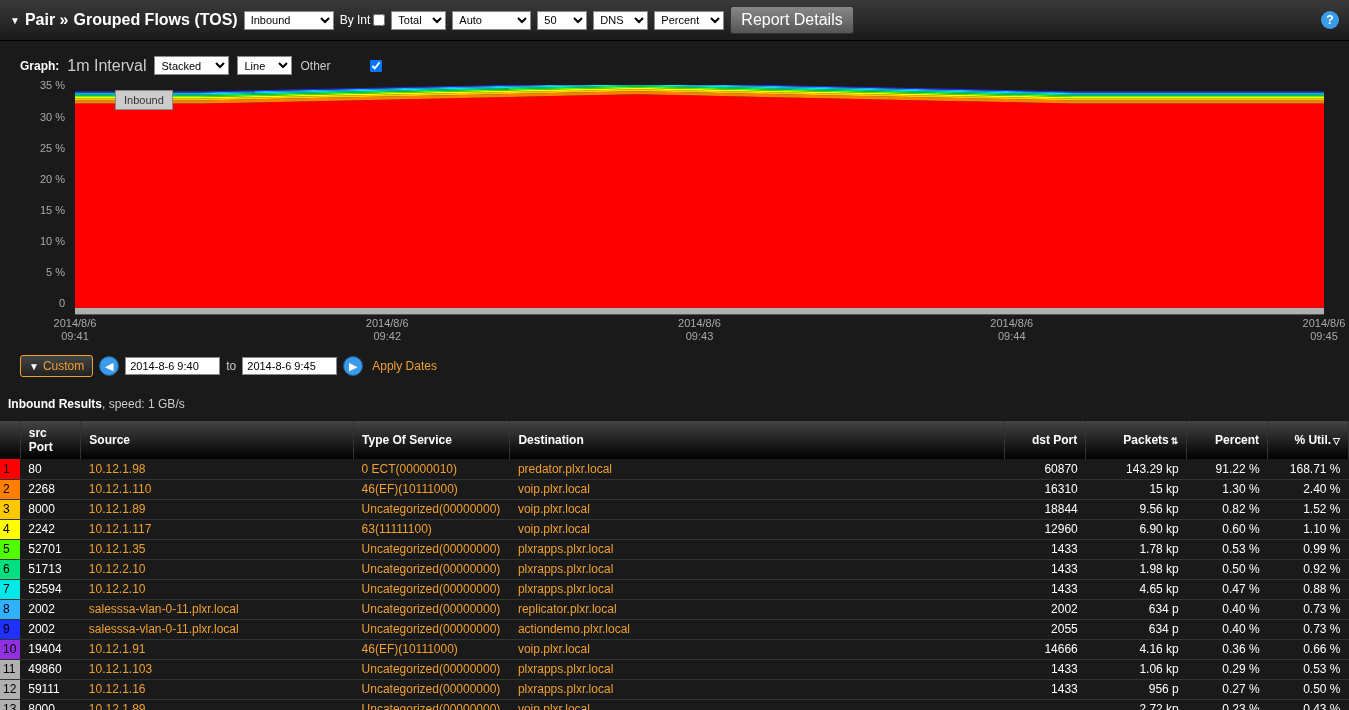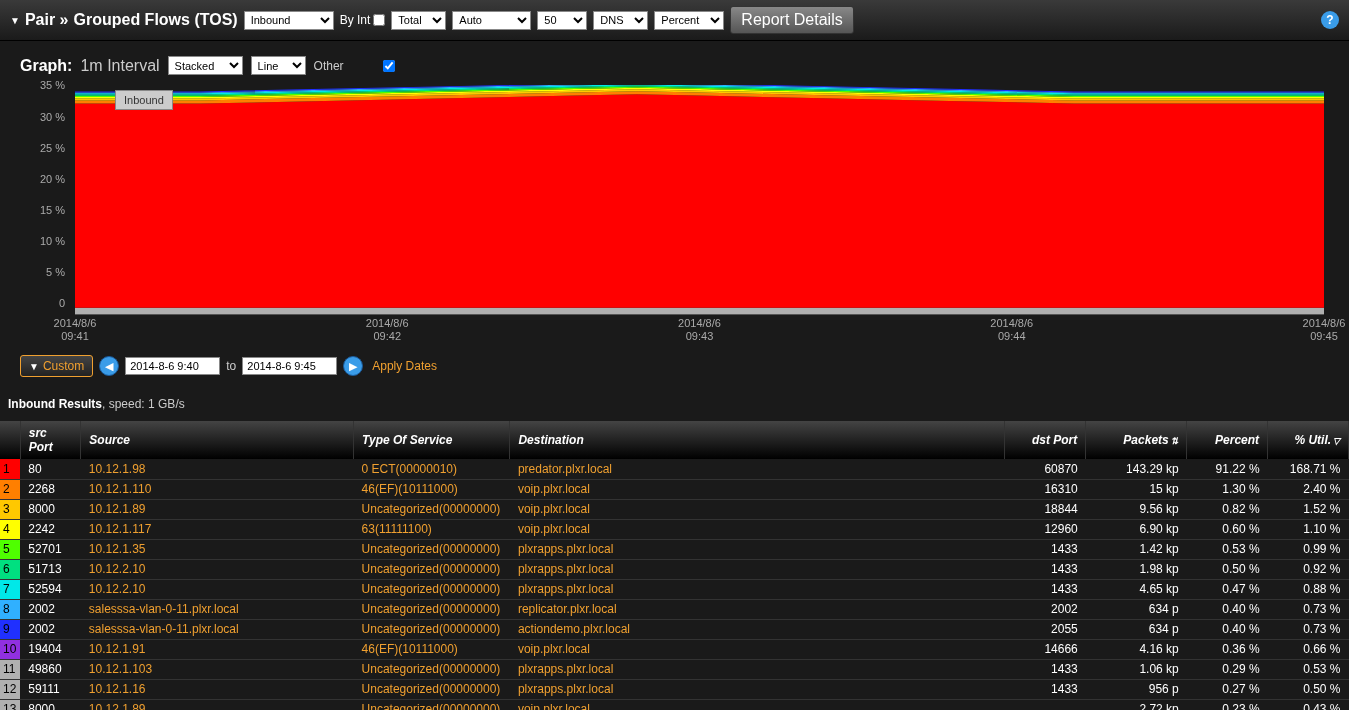--- a/index.html
+++ b/index.html
@@ -79,21 +79,21 @@
     }
     .graph-controls {
       display: flex;
       align-items: center;
       gap: 8px;
       margin-bottom: 10px;
     }
     .graph-label {
       color: #fff;
       font-weight: bold;
-      font-size: 16px;
+      font-size: 12px;
     }
     .graph-sublabel {
       color: #ccc;
       font-size: 16px;
     }
     .chart-container {
       position: relative;
       height: 260px;
     }
     .chart-yaxis {
@@ -200,21 +200,20 @@
     .data-table thead tr {
       background: linear-gradient(to bottom, #444 0%, #000 100%);
     }
     .data-table th {
       color: #fff;
       font-weight: bold;
       font-size: 12px;
       padding: 5px 8px;
       text-align: left;
       border-right: 1px solid #333;
-      font-style: italic;
     }
     .data-table th.right {
       text-align: right;
     }
     .data-table td {
       padding: 2px 8px;
       font-size: 12px;
       color: #f0a030;
       border-bottom: 1px solid #333;
       height: 20px;
@@ -413,21 +412,21 @@
         <td class="white right">0.60 %</td>
         <td class="white right">1.10 %</td>
       </tr>
       <tr>
         <td class="idcell" style="background:#4fff00">5</td>
         <td class="white">52701</td>
         <td>10.12.1.35</td>
         <td>Uncategorized(00000000)</td>
         <td>plxrapps.plxr.local</td>
         <td class="white right">1433</td>
-        <td class="white right">1.42 kp</td>
+        <td class="white right">1.78 kp</td>
         <td class="white right">0.53 %</td>
         <td class="white right">0.99 %</td>
       </tr>
       <tr>
         <td class="idcell" style="background:#00e080">6</td>
         <td class="white">51713</td>
         <td>10.12.2.10</td>
         <td>Uncategorized(00000000)</td>
         <td>plxrapps.plxr.local</td>
         <td class="white right">1433</td>

